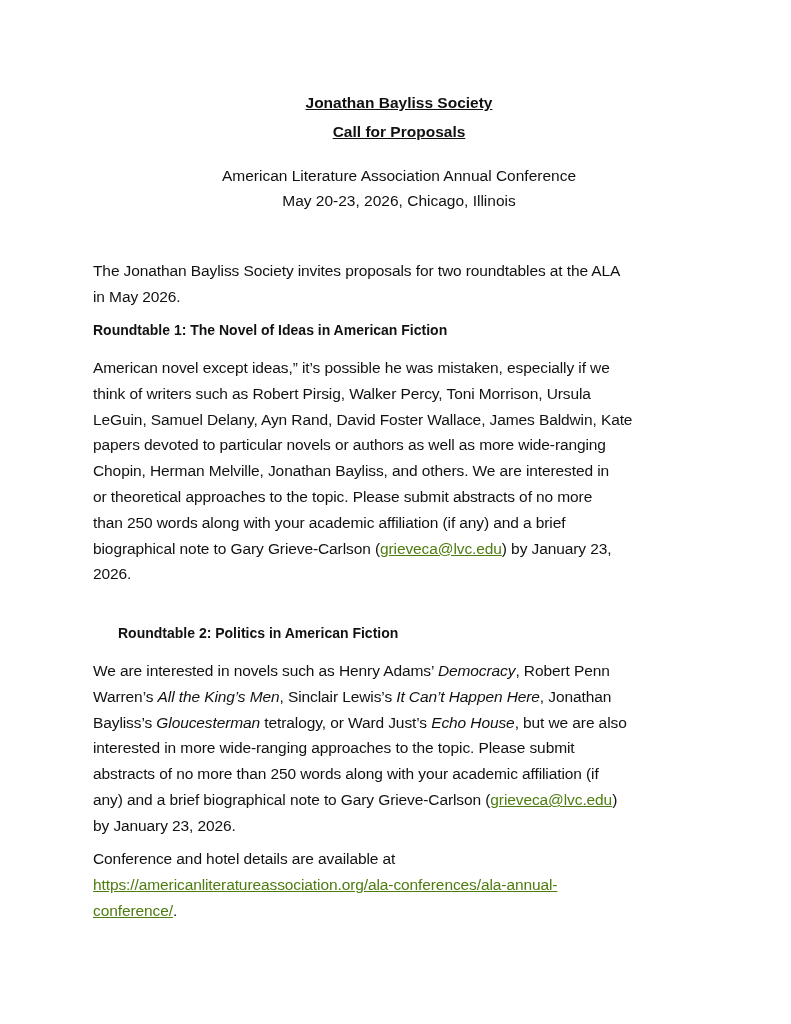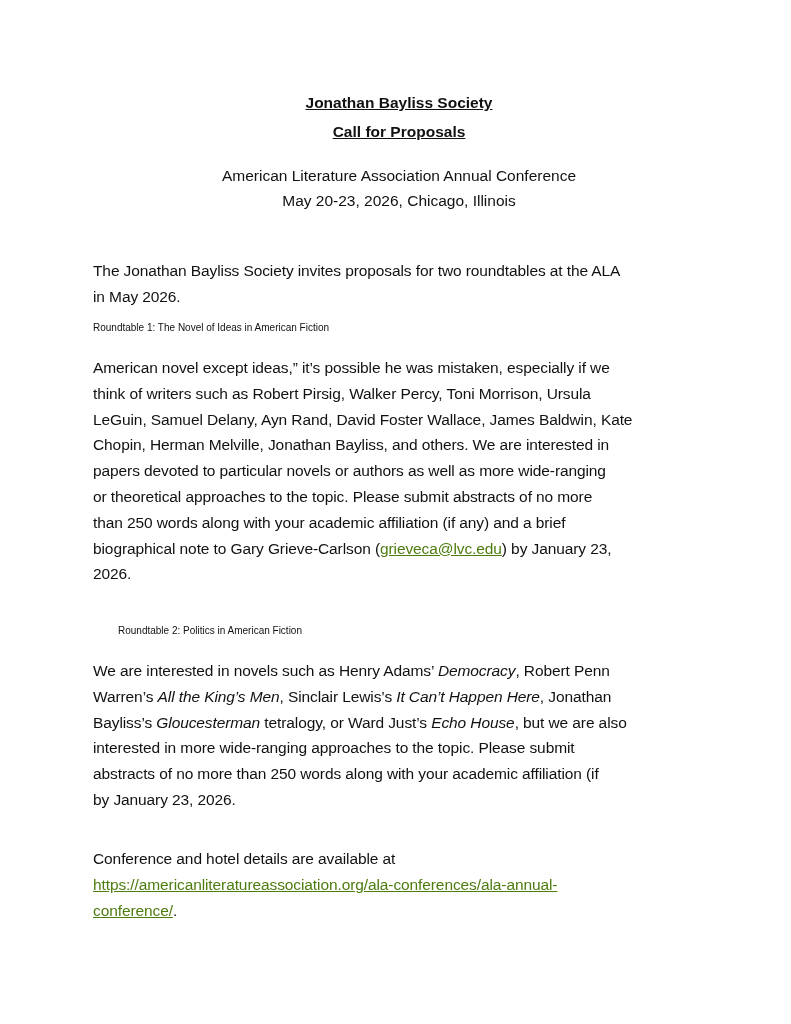--- a/index.html
+++ b/index.html
@@ -16,21 +16,21 @@
   .sub {
     position: absolute; left: 0; width: 612px; text-align: center;
     font-size: 15.5px; line-height: 22px;
   }
   .p {
     position: absolute; left: 0; width: 612px;
     font-size: 15.5px; line-height: 25.8px; letter-spacing: -0.1px;
   }
   .h {
     position: absolute; left: 0; width: 612px;
-    font-weight: normal; font-size: 10px;
+    font-weight: bold; font-size: 14px;
   }
   a.link { color: #4d7c0f; text-decoration: underline; }
   .line { display: block; white-space: nowrap; }
   i { font-style: italic; }
 </style>
 </head>
 <body>
 
 <div class="page">
 
@@ -43,36 +43,37 @@
     <span class="line">The Jonathan Bayliss Society invites proposals for two roundtables at the ALA</span>
     <span class="line">in May 2026.</span>
   </div>
 
   <div class="h" style="top:322px;">Roundtable 1: The Novel of Ideas in American Fiction</div>
 
   <div class="p" style="top:355px;">
     <span class="line">American novel except ideas,” it’s possible he was mistaken, especially if we</span>
     <span class="line">think of writers such as Robert Pirsig, Walker Percy, Toni Morrison, Ursula</span>
     <span class="line">LeGuin, Samuel Delany, Ayn Rand, David Foster Wallace, James Baldwin, Kate</span>
+    <span class="line">papers devoted to particular novels or authors as well as more wide-ranging</span>
     <span class="line">Chopin, Herman Melville, Jonathan Bayliss, and others. We are interested in</span>
-    <span class="line">papers devoted to particular novels or authors as well as more wide-ranging</span>
     <span class="line">or theoretical approaches to the topic. Please submit abstracts of no more</span>
     <span class="line">than 250 words along with your academic affiliation (if any) and a brief</span>
     <span class="line"><span>biographical note to Gary Grieve-Carlson (</span><a class="link" href="#">grieveca@lvc.edu</a><span>) by January 23,</span></span>
     <span class="line">2026.</span>
   </div>
 
   <div class="h" style="top:625px;margin-left:25px;">Roundtable 2: Politics in American Fiction</div>
 
   <div class="p" style="top:658px;">
     <span class="line"><span>We are interested in novels such as Henry Adams’ </span><i>Democracy</i><span>, Robert Penn</span></span>
     <span class="line"><span>Warren’s </span><i>All the King’s Men</i><span>, Sinclair Lewis’s </span><i>It Can’t Happen Here</i><span>, Jonathan</span></span>
     <span class="line"><span>Bayliss’s </span><i>Gloucesterman</i><span> tetralogy, or Ward Just’s </span><i>Echo House</i><span>, but we are also</span></span>
     <span class="line">interested in more wide-ranging approaches to the topic. Please submit</span>
     <span class="line">abstracts of no more than 250 words along with your academic affiliation (if</span>
+    <span class="line"><span>any) and a brief biographical note to Gary Grieve-Carlson (</span><a class="link" href="#">grieveca@lvc.edu</a><span>)</span></span>
     <span class="line">by January 23, 2026.</span>
   </div>
 
   <div class="p" style="top:846px;">
     <span class="line">Conference and hotel details are available at</span>
     <span class="line"><a class="link" href="#">https://americanliteratureassociation.org/ala-conferences/ala-annual-</a></span>
     <span class="line"><a class="link" href="#">conference/</a><span>.</span></span>
   </div>
 
 </div>

